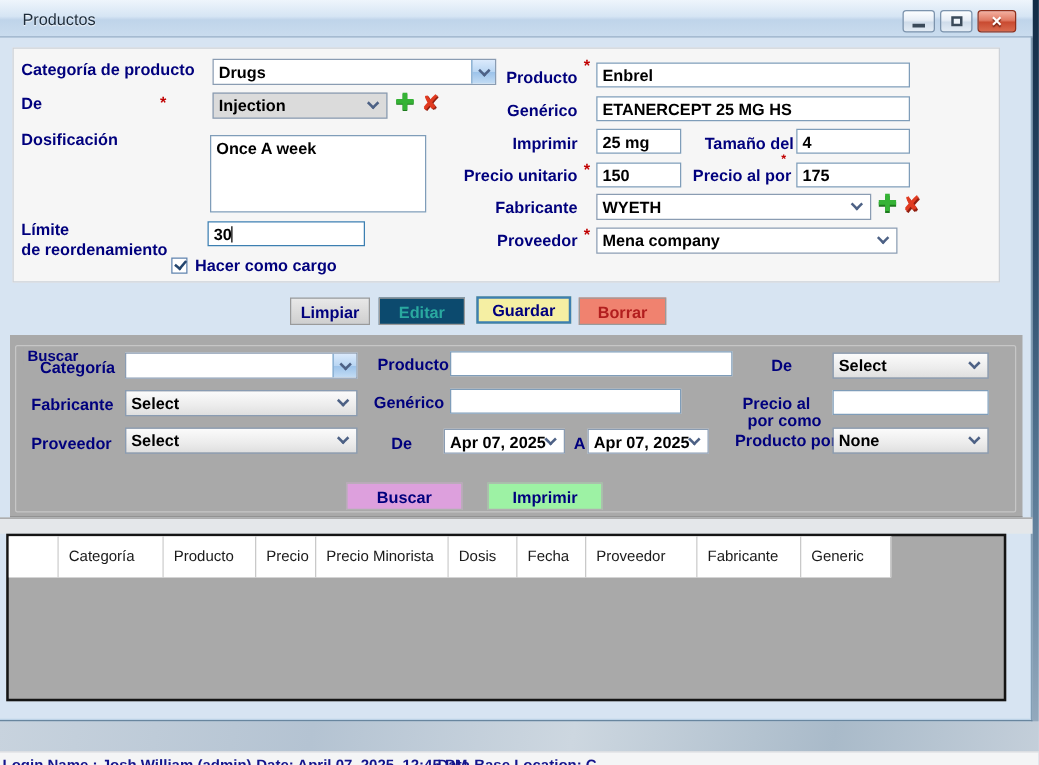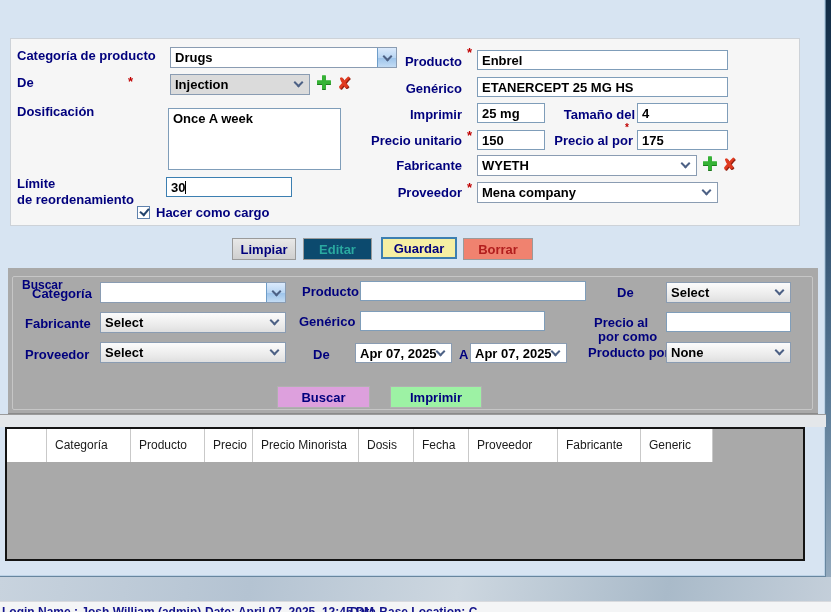--- a/index.html
+++ b/index.html
@@ -102,20 +102,32 @@
 <div class="abs" id="right-strip"></div>
 
 <div class="abs" id="status-bar">
   <span style="left:2px">Login Name : Josh William (admin)</span>
   <span style="left:205px">Date: April 07, 2025, 12:45 PM</span>
   <span style="left:350px">Data Base Location: C</span>
 </div>
 
 <div class="abs" id="window">
 
+  <div class="abs" id="titlebar">
+    <div id="window-title">Productos</div>
+    <div class="cap-btn" id="btn-min">
+        <div class="glyph-min"></div>
+      </div>
+    <div class="cap-btn" id="btn-max">
+        <div class="glyph-max"></div>
+      </div>
+    <div class="cap-btn" id="btn-close">
+        <div class="glyph-close">✕</div>
+      </div>
+  </div>
 
   <div class="abs" id="form-panel"></div>
 
   <div class="lbl" style="left:17px; top:48px;">Categoría de producto</div>
   <div class="combo white-combo" style="left:170px; top:47px; width:227px; height:21px;">
     <span>Drugs</span>
     <span class="spacer"></span>
     <span class="blue-drop">
         <span class="chev"></span>
       </span>

